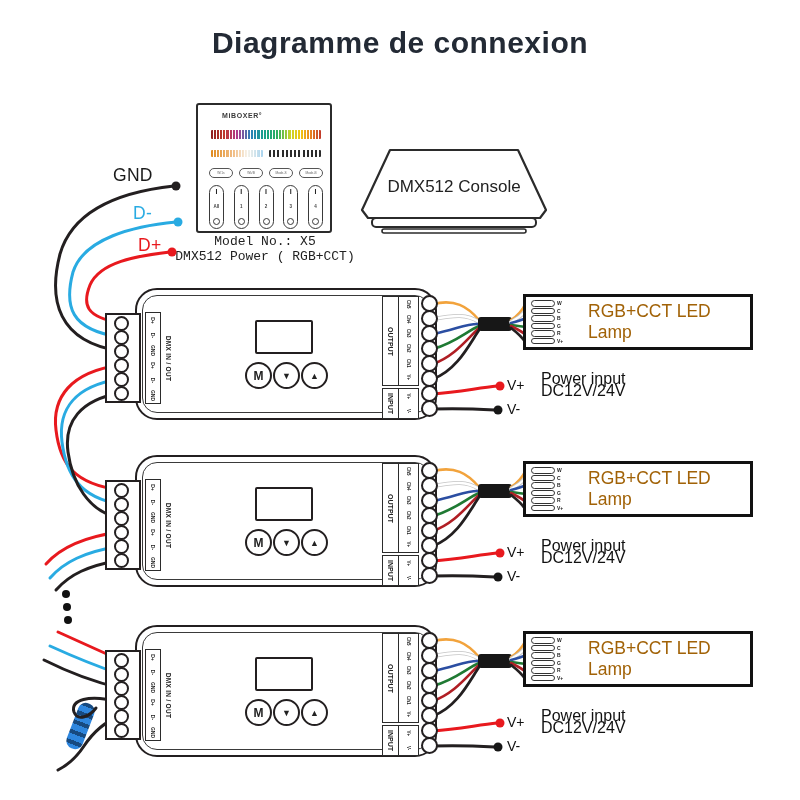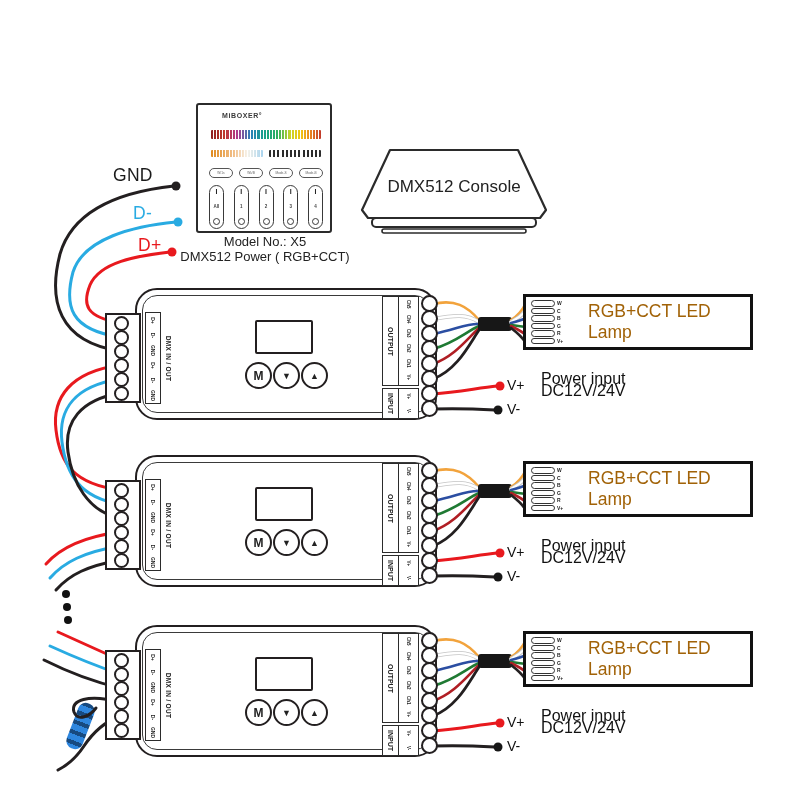--- a/index.html
+++ b/index.html
@@ -28,21 +28,21 @@
   .pbtns{position:absolute;left:11px;top:63px;width:114px;display:flex;justify-content:space-between;}
   .pbtn{width:24px;height:10px;border:1.2px solid #555;border-radius:5px;
         font-size:3.2px;color:#666;display:flex;align-items:center;justify-content:center;overflow:hidden;}
   .zones{position:absolute;left:11px;top:80px;width:114px;display:flex;justify-content:space-between;}
   .zone{width:15px;height:44px;border:1.6px solid #3a3a3a;border-radius:8px;
         display:flex;flex-direction:column;align-items:center;justify-content:space-between;
         padding:3px 0;}
   .zone .on{font-size:7px;font-weight:bold;line-height:6px;}
   .zone .zl{font-size:4.5px;font-weight:bold;color:#444;}
   .zone .off{width:7px;height:7px;border:1.3px solid #3a3a3a;border-radius:50%;}
-  .caption{position:absolute;left:150px;width:230px;text-align:center;font-size:13px;color:#222;}
+  .caption{position:absolute;left:150px;width:230px;text-align:center;font-size:13px;color:#222;font-family:Liberation Mono, monospace;}
   .caption.c1{top:234px;}
   .caption.c2{top:249px;}
 
   
   .console{position:absolute;left:356px;top:146px;width:196px;height:92px;}
   .console text{font-family:"Liberation Sans",sans-serif;font-size:17px;fill:#222;}
 
   
   .controller{position:absolute;left:135px;width:302px;height:132px;}
   .ctl-body{position:absolute;inset:0;border:2.5px solid #231f20;border-radius:22px;background:#fff;}
@@ -117,20 +117,21 @@
   .w.b{stroke:var(--c-b);stroke-width:2.6;}
   .w.g{stroke:var(--c-g);stroke-width:2.6;}
   .w.dr{stroke:var(--c-r);stroke-width:2.6;}
   .w.k{stroke:var(--c-vp);stroke-width:2.8;}
 </style>
 </head>
 <body>
 
 <div id="stage" data-interactable="false">
 
+  <div class="title" data-interactable="false">Diagramme de connexion</div>
 
   <div class="panel" data-interactable="false">
     <div class="brand" data-interactable="false">MiBOXER°</div>
     <div class="strip rainbow" data-interactable="false"></div>
     <div class="strip cct" data-interactable="false"></div>
     <div class="strip bright" data-interactable="false"></div>
     <div class="pbtns" data-interactable="false">
       <div class="pbtn" data-interactable="false">W/1s</div>
       <div class="pbtn" data-interactable="false">Wk/B</div>
       <div class="pbtn" data-interactable="false">Mode-S</div>

